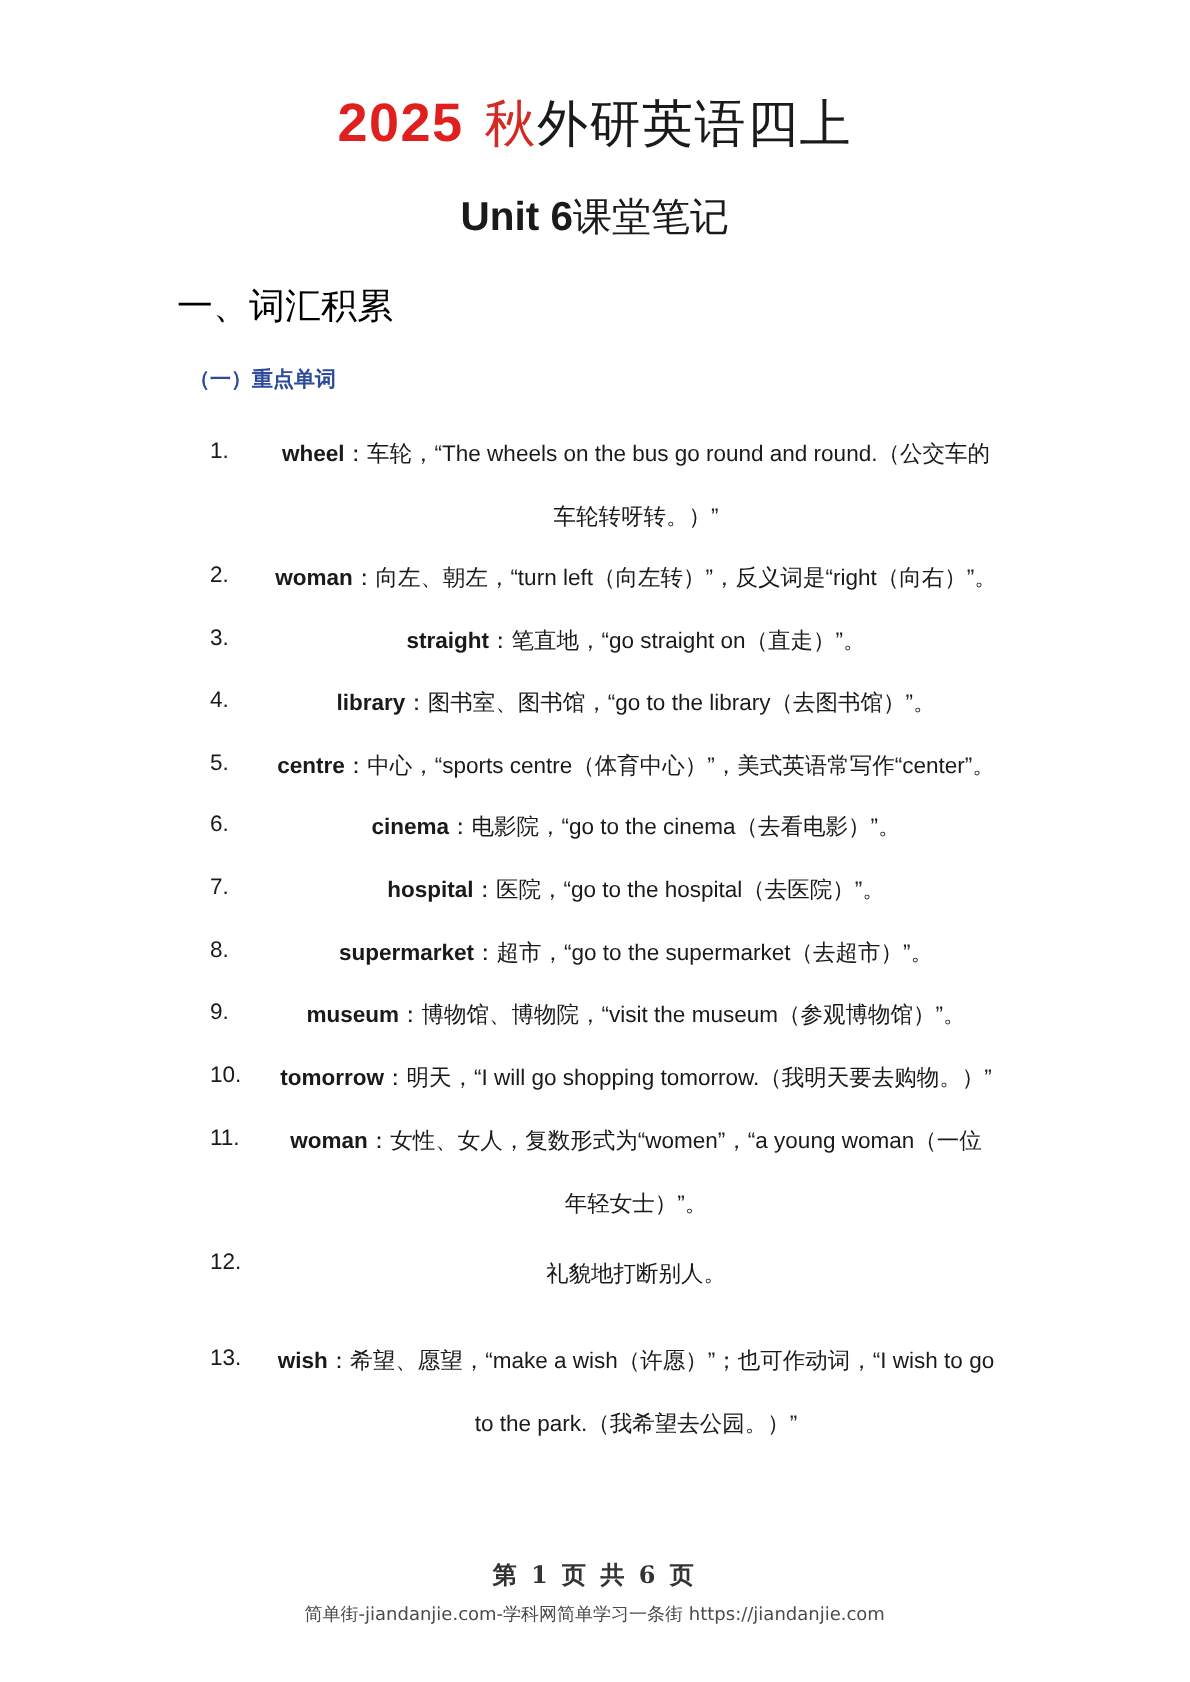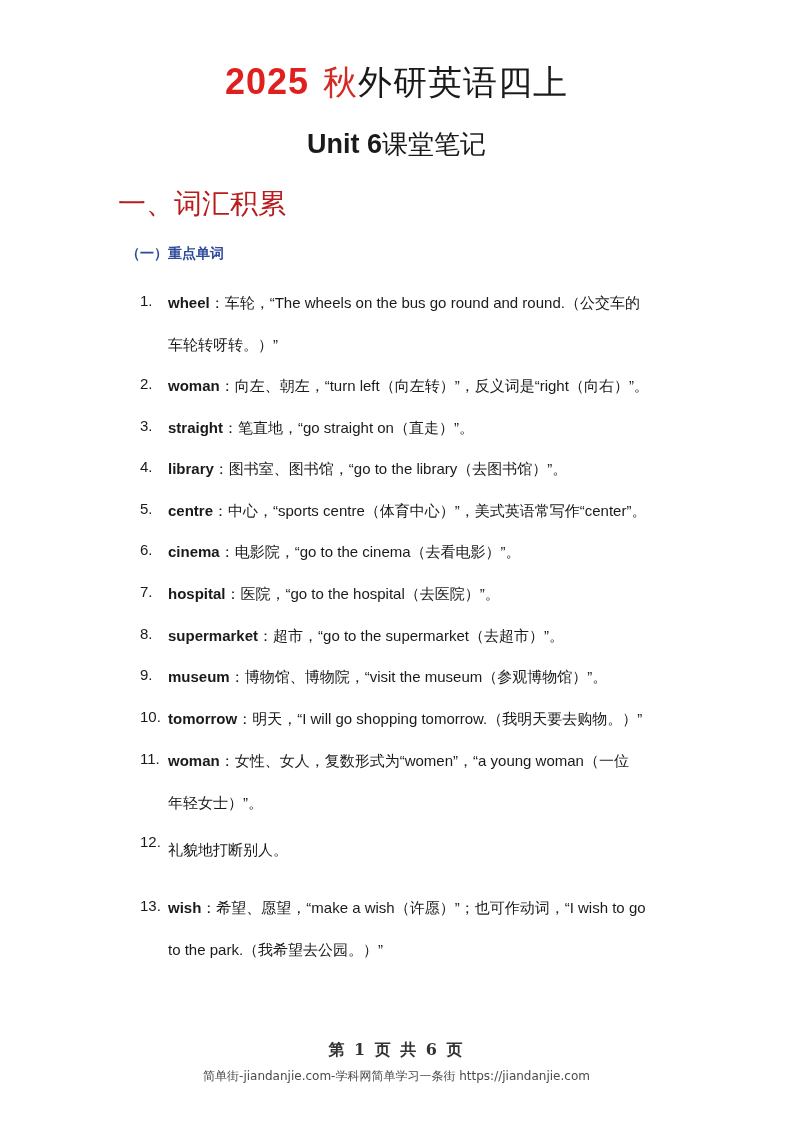--- a/index.html
+++ b/index.html
@@ -7,28 +7,28 @@
            font-family: "DejaVu Sans", "Liberation Sans", sans-serif; color: #1a1a1a; }
     .title { position: absolute; top: 58px; left: 0; width: 793px; text-align: center;
              font-size: 34px; line-height: 48px; font-weight: normal; letter-spacing: 1px; }
     .title .year { color: #e0201f; font-weight: bold; font-family: "Liberation Sans", sans-serif; font-size: 36px; }
     .title .season { color: #d42a24; margin-left: 14px; }
     .title .rest { color: #1a1a1a; }
     .subtitle { position: absolute; top: 124px; left: 0; width: 793px; text-align: center;
                 font-size: 26px; line-height: 40px; }
     .subtitle .en { font-weight: bold; font-family: "Liberation Sans", sans-serif; font-size: 27px; }
     .subtitle .zh { margin-left: 0; }
-    .h1 { position: absolute; top: 186px; left: 118px; font-size: 28px; line-height: 36px; color: #b91c1c; }
+    .h1 { position: absolute; top: 186px; left: 118px; font-size: 24px; line-height: 36px; color: #000000; }
     .h2 { position: absolute; top: 242px; left: 126px; font-size: 14px; line-height: 22px;
           color: #2e4b9a; font-weight: bold; }
     .list { position: absolute; left: 140px; top: 284px; width: 540px; margin: 0; padding: 0; list-style: none; }
     .item { position: absolute; left: 0; width: 540px; font-size: 15px; color: #1a1a1a;
             font-family: "Liberation Sans", "DejaVu Sans", sans-serif; }
     .item .num { position: absolute; left: 0; top: 0; width: 28px; }
-    .item .body { margin-left: 28px; display: block; }
+    .item .body { margin-left: 28px; display: block; text-align: center; }
     .item .word { font-weight: bold; }
     .line { display: block; height: 22px; line-height: 22px; white-space: nowrap; }
     .footer-page { position: absolute; top: 1040px; left: 0; width: 793px; text-align: center;
                    font-size: 16px; font-weight: bold; color: #333; letter-spacing: 2px; font-family: "DejaVu Serif", serif; }
     .footer-site { position: absolute; top: 1068px; left: 0; width: 793px; text-align: center;
                    font-size: 12px; color: #4a4a4a; }
   </style>
 </head>
 <body>
 

